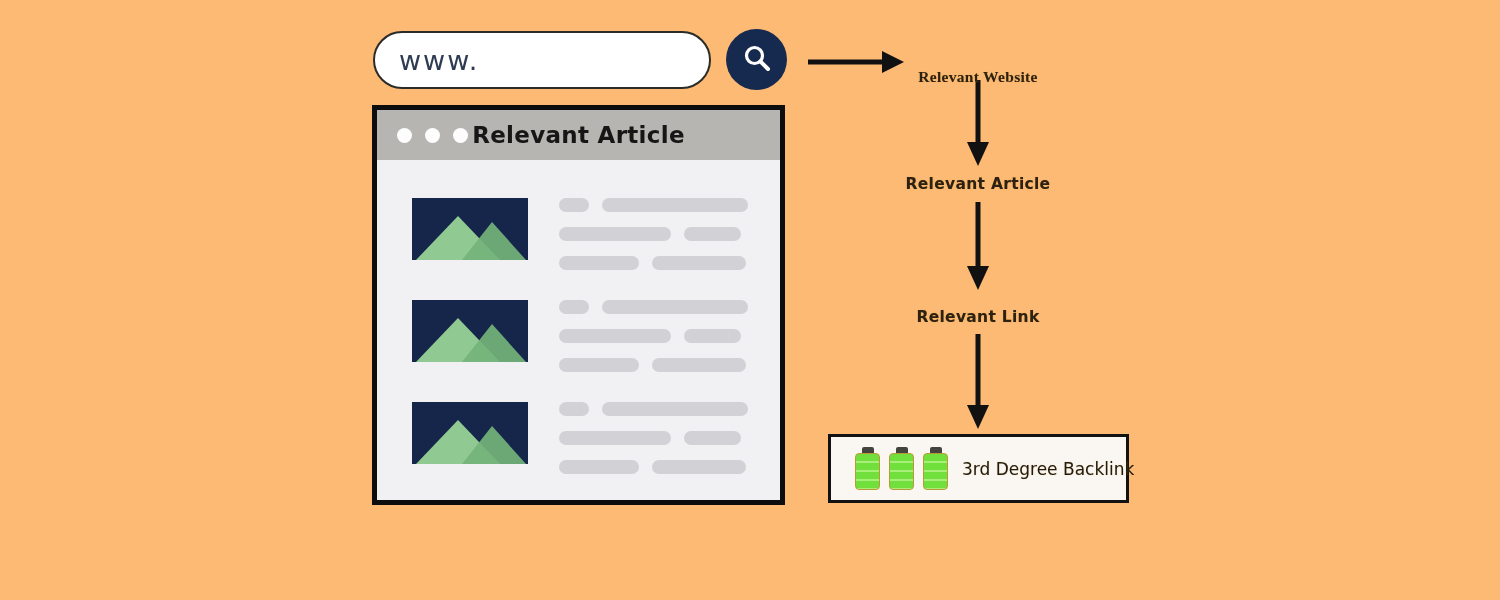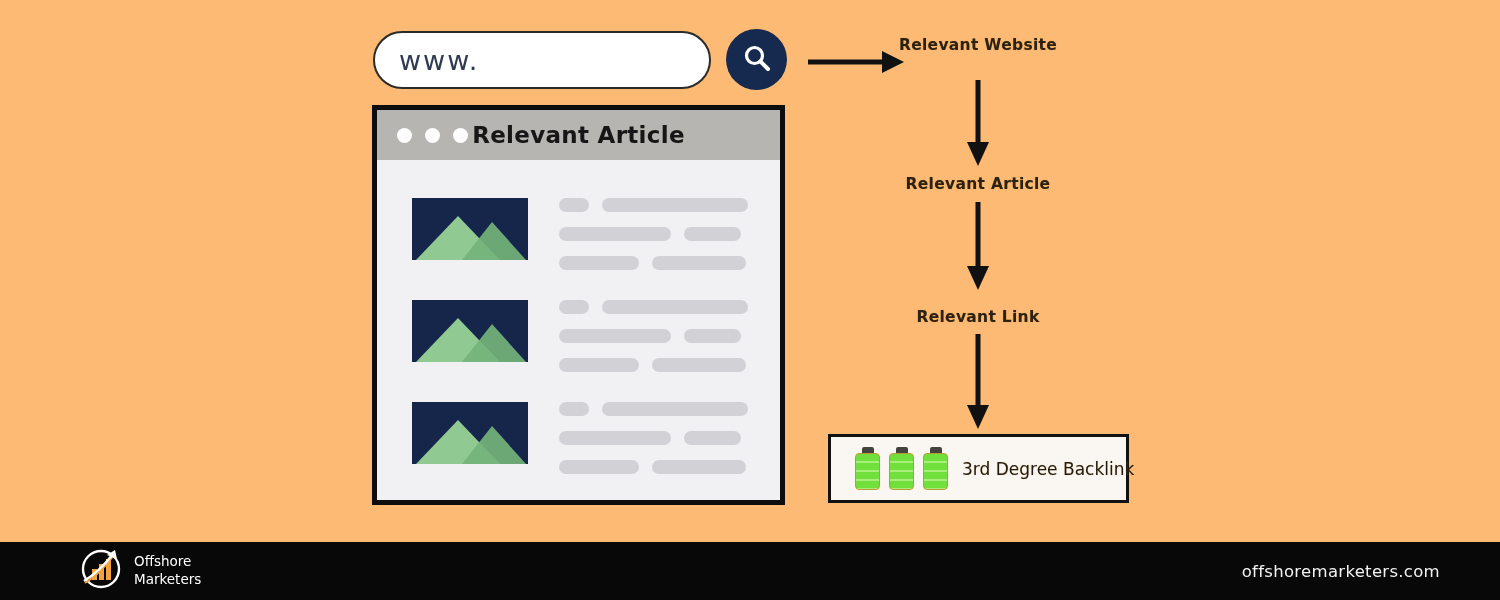--- a/index.html
+++ b/index.html
@@ -55,21 +55,21 @@
     position: absolute;
     left: 878px;
     width: 200px;
     text-align: center;
     font-size: 15.5px;
     font-weight: bold;
     color: #2d2113;
     letter-spacing: 0.3px;
     text-shadow: 0 0 1px rgba(186, 140, 24, 0.55);
   }
-  .label-website { top: 36px; }
+  .label-website { top: 68px; font-family: Liberation Serif, serif; }
   .label-article { top: 175px; }
   .label-link    { top: 308px; }
 
   
   .backlink-box {
     position: absolute;
     left: 828px; top: 434px;
     width: 301px; height: 69px;
     background: #faf7f2;
     border: 3px solid #121212;
@@ -315,34 +315,14 @@
             </div>
             <div class="pill-line">
               <div class="pill" style="width: 80px;"></div>
               <div class="pill" style="width: 94px;"></div>
             </div>
           </div>
         </div>
       </div>
   </div>
 
-  <div class="footer">
-    <div class="brand">
-      <span>
-        <svg width="46" height="46" viewBox="0 0 46 46">
-          <circle cx="23" cy="23" r="18" fill="none" stroke="#ffffff" stroke-width="2.4"></circle>
-          <rect x="14" y="23" width="5" height="11" fill="#f2a33c"></rect>
-          <rect x="21" y="18" width="5" height="16" fill="#f2a33c"></rect>
-          <rect x="28" y="13" width="5" height="21" fill="#f2a33c"></rect>
-          <path d="M7 37 Q 22 28 36 9" fill="none" stroke="#f2a33c" stroke-width="2"></path>
-          <path d="M6 35 Q 21 26 35 8" fill="none" stroke="#ffffff" stroke-width="2.4"></path>
-          <polygon points="37,4 39,13 29,9" fill="#ffffff"></polygon>
-        </svg>
-      </span>
-      <div class="brand-text">
-        <div>Offshore</div>
-        <div>Marketers</div>
-      </div>
-    </div>
-    <div class="site-url">offshoremarketers.com</div>
-  </div>
 
 </div>
 
 </body></html>

